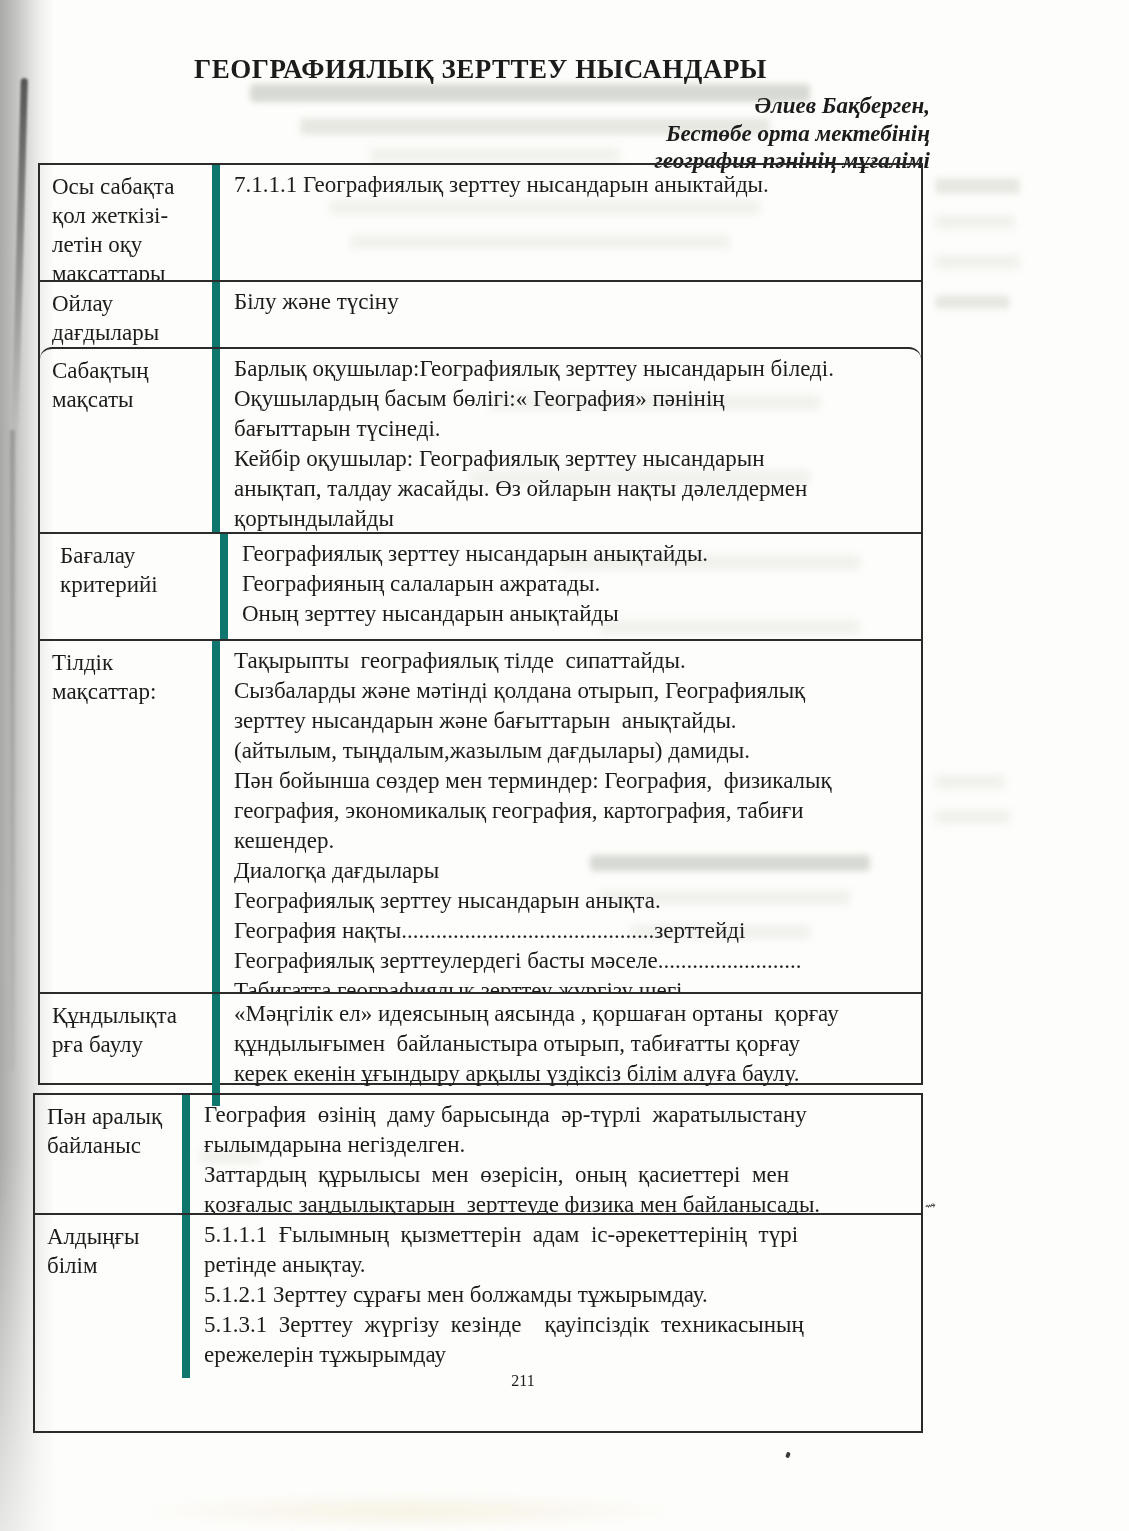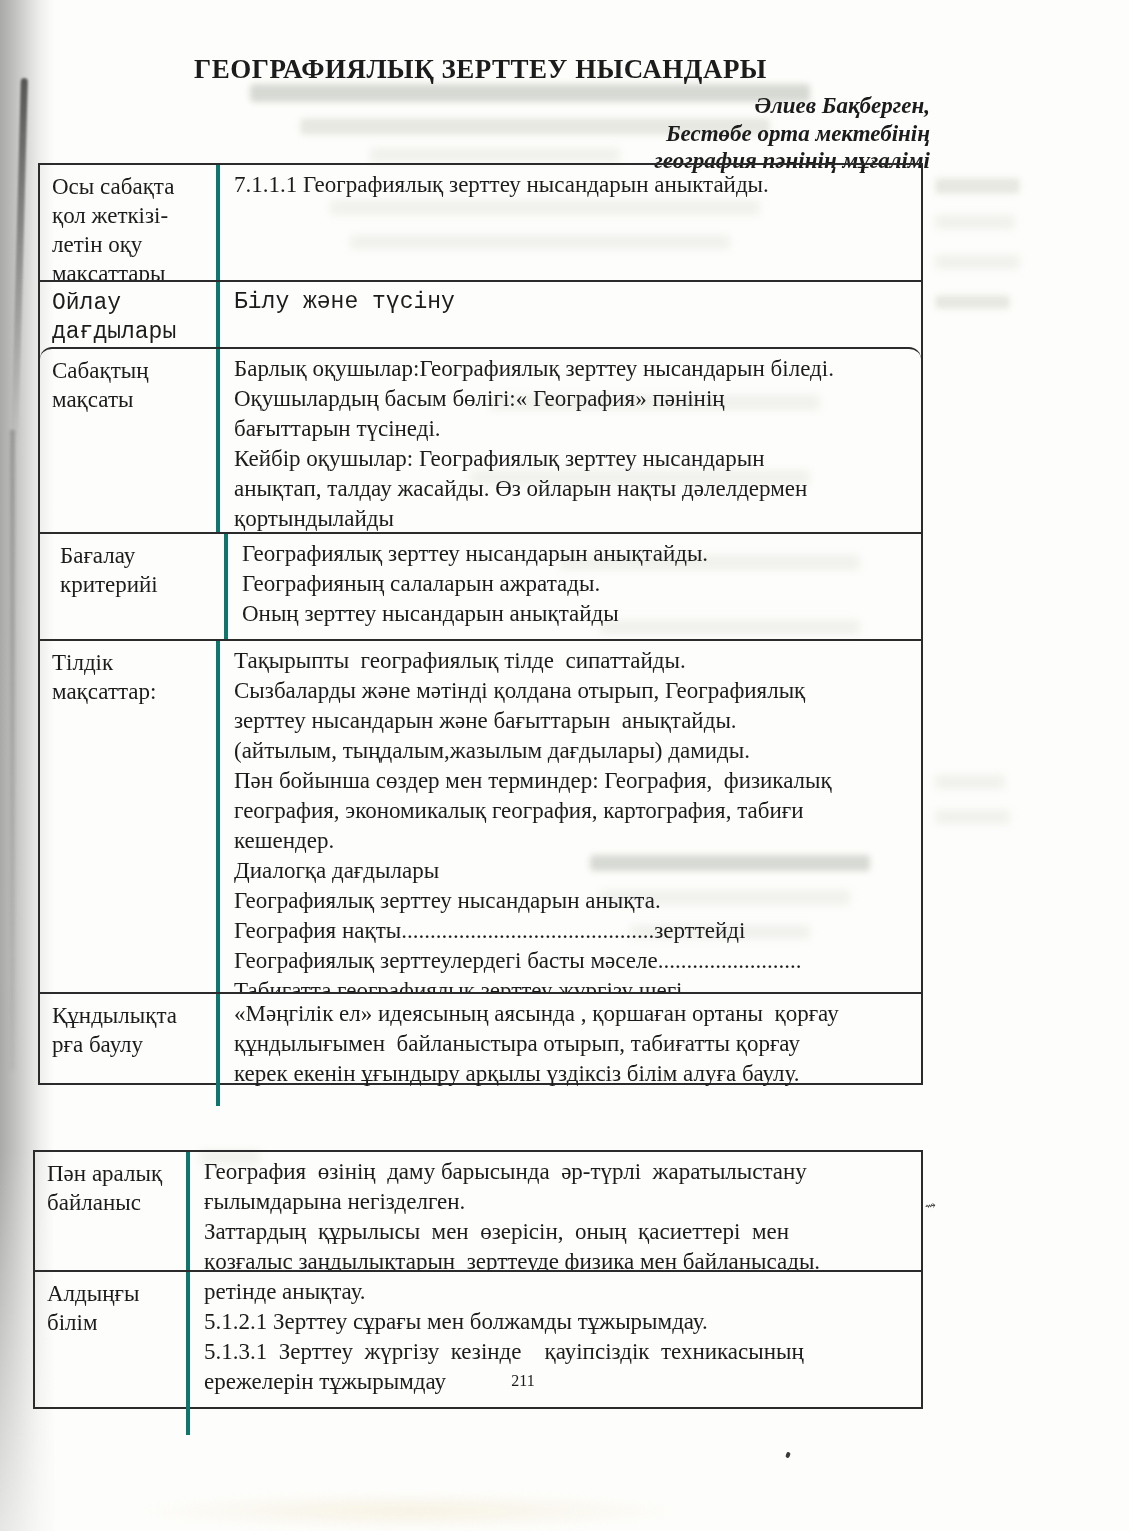--- a/index.html
+++ b/index.html
@@ -45,36 +45,36 @@
   .byline{
     position:absolute;right:199px;top:92px;width:600px;
     text-align:right;font-weight:bold;font-style:italic;font-size:23px;line-height:27.5px;
   }
   
   .tbl{
     position:absolute;border:2px solid #2b2b2b;box-sizing:border-box;
     background:transparent;
   }
   #table1{left:38px;top:163px;width:885px;height:922px;}
-  #table2{left:33px;top:1150px;width:890px;height:259px;}
+  #table2{left:33px;top:1093px;width:890px;height:340px;}
   .trow{display:flex;box-sizing:border-box;overflow:hidden;}
   .trow + .trow{border-top:2px solid #2b2b2b;}
   .tlabel{
-    box-sizing:border-box;border-right:4px solid #0f766e;
+    box-sizing:border-box;border-right:8px solid #0f766e;
     padding:7px 6px 0 12px;font-size:23px;line-height:29px;flex:none;
   }
   #table1 .tlabel{width:180px;}
   #table2 .tlabel{width:155px;}
   .tcontent{
     flex:1;box-sizing:border-box;padding:5px 12px 0 14px;
     font-size:23px;line-height:30px;white-space:pre-wrap;
   }
   #table2 .tcontent{text-align:justify;}
   
-  .t1r1{height:115px;} .t1r2{height:67px;font-family:Liberation Mono, monospace;} .t1r3{height:185px;border-radius:12px;}
+  .t1r1{height:115px;} .t1r2{height:67px;} .t1r3{height:185px;border-radius:12px;}
   .t1r4{height:107px;padding-left:8px;} .t1r5{height:353px;} .t1r6{height:114px;}
   .t2r1{height:118px;} .t2r2{height:165px;}
   .page-number{
     position:absolute;left:480px;top:1372px;width:86px;
     text-align:center;font-size:16px;
   }
   .margin-mark{
     position:absolute;left:925px;top:1198px;font-size:13px;color:#3c3c3c;
     transform:rotate(-8deg);font-style:italic;
   }
@@ -178,21 +178,21 @@
           <div>Пән аралық</div>
           <div>байланыс</div>
         </div>
       <div class="tcontent"><div>География  өзінің  даму барысында  әр-түрлі  жаратылыстану</div><div>ғылымдарына негізделген.</div><div>Заттардың  құрылысы  мен  өзерісін,  оның  қасиеттері  мен</div><div>қозғалыс заңдылықтарын  зерттеуде физика мен байланысады.</div></div>
     </div>
     <div class="trow t2r2">
       <div class="tlabel">
           <div>Алдыңғы</div>
           <div>білім</div>
         </div>
-      <div class="tcontent"><div>ретінде анықтау.</div><div>5.1.2.1 Зерттеу сұрағы мен болжамды тұжырымдау.</div><div>5.1.3.1  Зерттеу  жүргізу  кезінде    қауіпсіздік  техникасының</div><div>ережелерін тұжырымдау</div></div>
+      <div class="tcontent"><div>5.1.1.1  Ғылымның  қызметтерін  адам  іс-әрекеттерінің  түрі</div><div>ретінде анықтау.</div><div>5.1.2.1 Зерттеу сұрағы мен болжамды тұжырымдау.</div><div>5.1.3.1  Зерттеу  жүргізу  кезінде    қауіпсіздік  техникасының</div><div>ережелерін тұжырымдау</div></div>
     </div>
   </div>
 
   <div class="page-number">211</div>
   <div class="margin-mark">⇝</div>
   <div class="speck"></div>
   <div class="bottom-tint"></div>
 
 </div>
 

